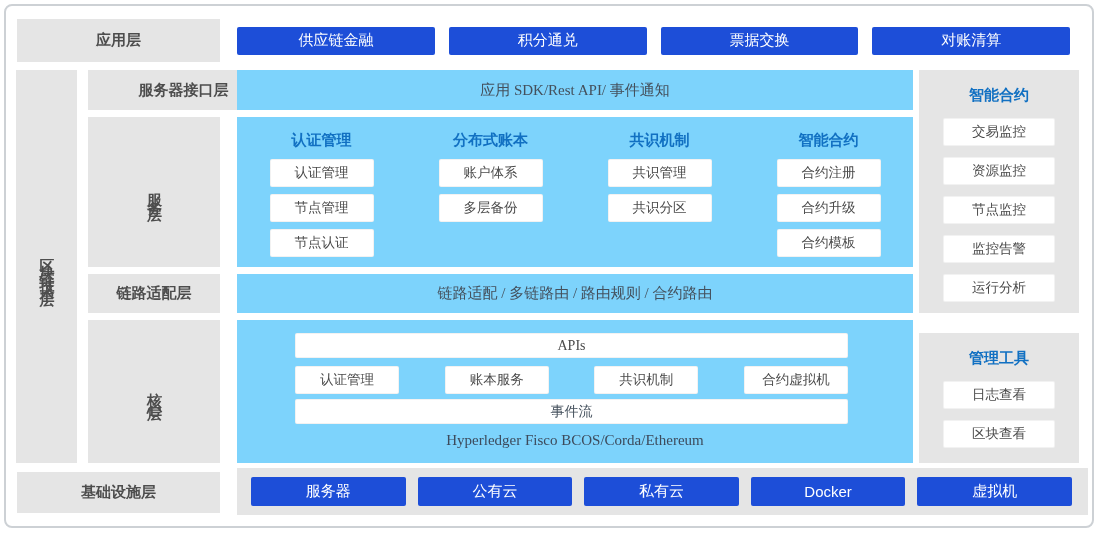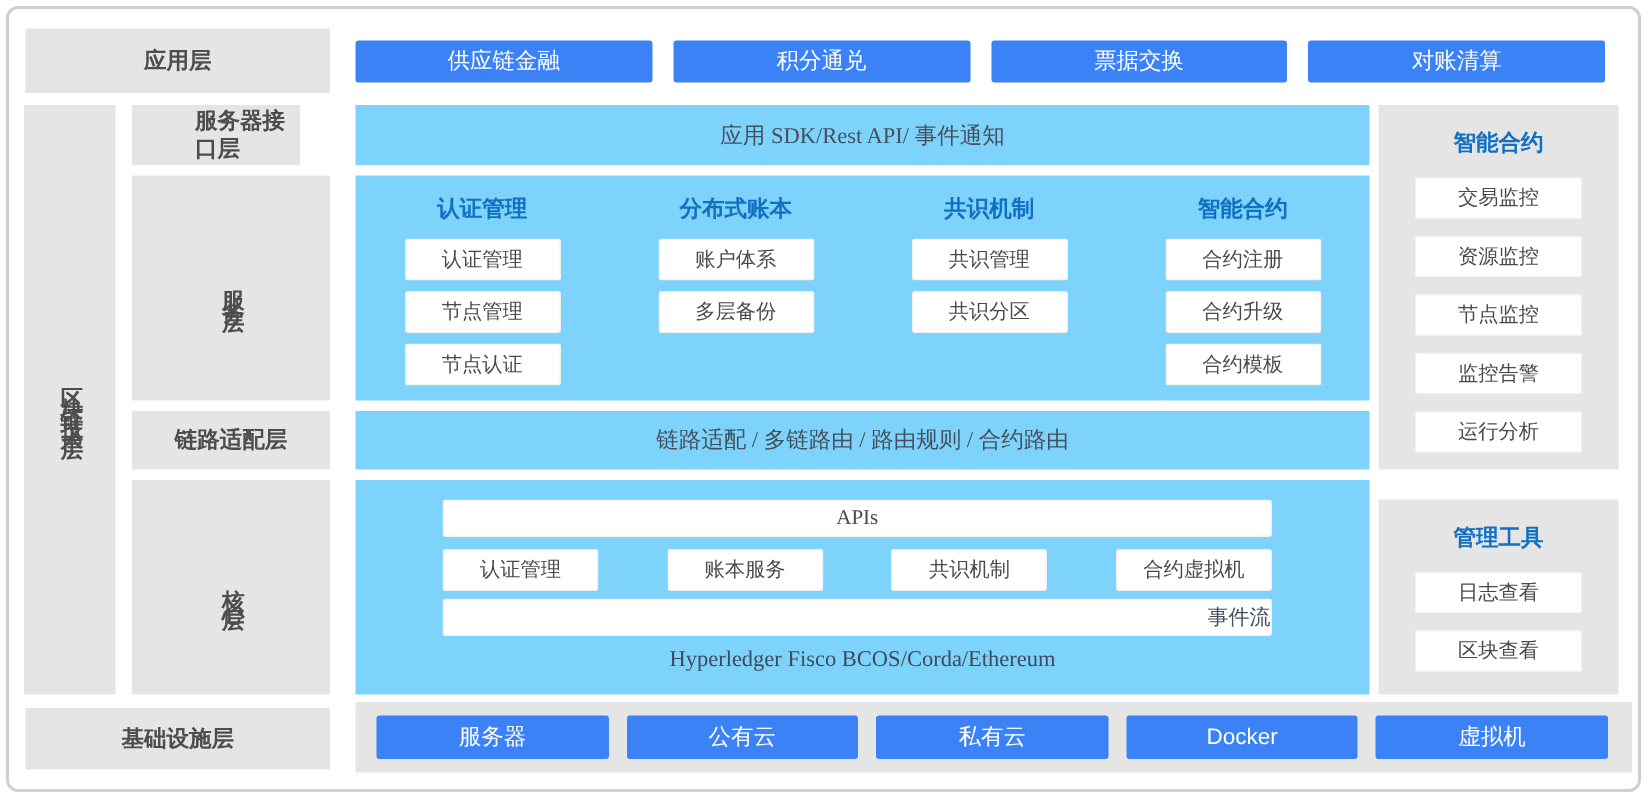--- a/index.html
+++ b/index.html
@@ -11,48 +11,48 @@
   .gray{background:#e5e5e5;}
   .lblue{background:#7dd3fc;font-family:Liberation Serif, serif;}
   .center{display:flex;align-items:center;justify-content:center;}
 
   .layer-label{font-weight:bold;font-size:15px;color:#4d4d4d;}
   .slate{color:#44505c;font-size:15px;}
   .blue-h{color:#1170c2;font-weight:bold;font-size:15px;}
 
   .vtext{writing-mode:vertical-rl;text-orientation:upright;letter-spacing:7px;}
 
-  .btn-blue{background:#3b82f6;color:#fff;font-size:15px;border-radius:2px;display:flex;align-items:center;justify-content:center;}
+  .btn-blue{background:#1d4ed8;color:#fff;font-size:15px;border-radius:2px;display:flex;align-items:center;justify-content:center;}
   .white-box{background:#fff;border:1px solid rgba(0,0,0,0.05);border-radius:2px;font-size:13.5px;color:#4a4a4a;display:flex;align-items:center;justify-content:center;}
 
   
   #app-label{left:17px;top:19px;width:203px;height:43px;}
   #app-buttons{left:237px;top:19px;width:833px;height:43px;display:flex;gap:14px;align-items:center;}
   #app-buttons .btn-blue{flex:1;height:28px;}
 
   
   #tech-strip{left:16px;top:70px;width:61px;height:393px;}
-  #iface-label{left:88px;top:70px;width:112px;height:40px;padding-left:42px;}
+  #iface-label{left:88px;top:70px;width:149px;height:40px;padding-left:42px;}
   #service-label{left:88px;top:117px;width:132px;height:150px;}
   #link-label{left:88px;top:274px;width:132px;height:39px;}
   #core-label{left:88px;top:320px;width:132px;height:143px;}
 
   
   #sdk-bar{left:237px;top:70px;width:676px;height:40px;}
   #service-box{left:237px;top:117px;width:676px;height:150px;display:flex;}
   .svc-col{flex:1;display:flex;flex-direction:column;align-items:center;padding-top:13px;}
   .svc-col .blue-h{height:20px;line-height:20px;margin-bottom:9px;}
   .svc-items{display:flex;flex-direction:column;gap:7px;}
   .svc-items .white-box{width:102px;height:26px;}
   #link-bar{left:237px;top:274px;width:676px;height:39px;}
   #core-box{left:237px;top:320px;width:676px;height:143px;}
   #apis-bar{left:58px;top:13px;width:553px;height:25px;font-size:14px;justify-content:center;}
   #core-modules{left:58px;top:46px;width:553px;height:26px;display:flex;justify-content:space-between;}
   #core-modules .white-box{width:102px;height:26px;}
-  #event-bar{left:58px;top:79px;width:553px;height:25px;font-size:14px;color:#44505c;justify-content:flex-end;}
+  #event-bar{left:58px;top:79px;width:553px;height:25px;font-size:14px;color:#44505c;}
   #platforms{left:0;top:112px;width:676px;text-align:center;font-size:15px;color:#3d4b5c;}
 
   
   .panel{display:flex;flex-direction:column;align-items:center;padding-top:16px;}
   .panel .blue-h{margin-bottom:13px;}
   .panel-items{display:flex;flex-direction:column;gap:11px;}
   .panel-items .white-box{width:110px;height:26px;}
   #panel-monitor{left:919px;top:70px;width:160px;height:243px;}
   #panel-tools{left:919px;top:333px;width:160px;height:130px;}
 

